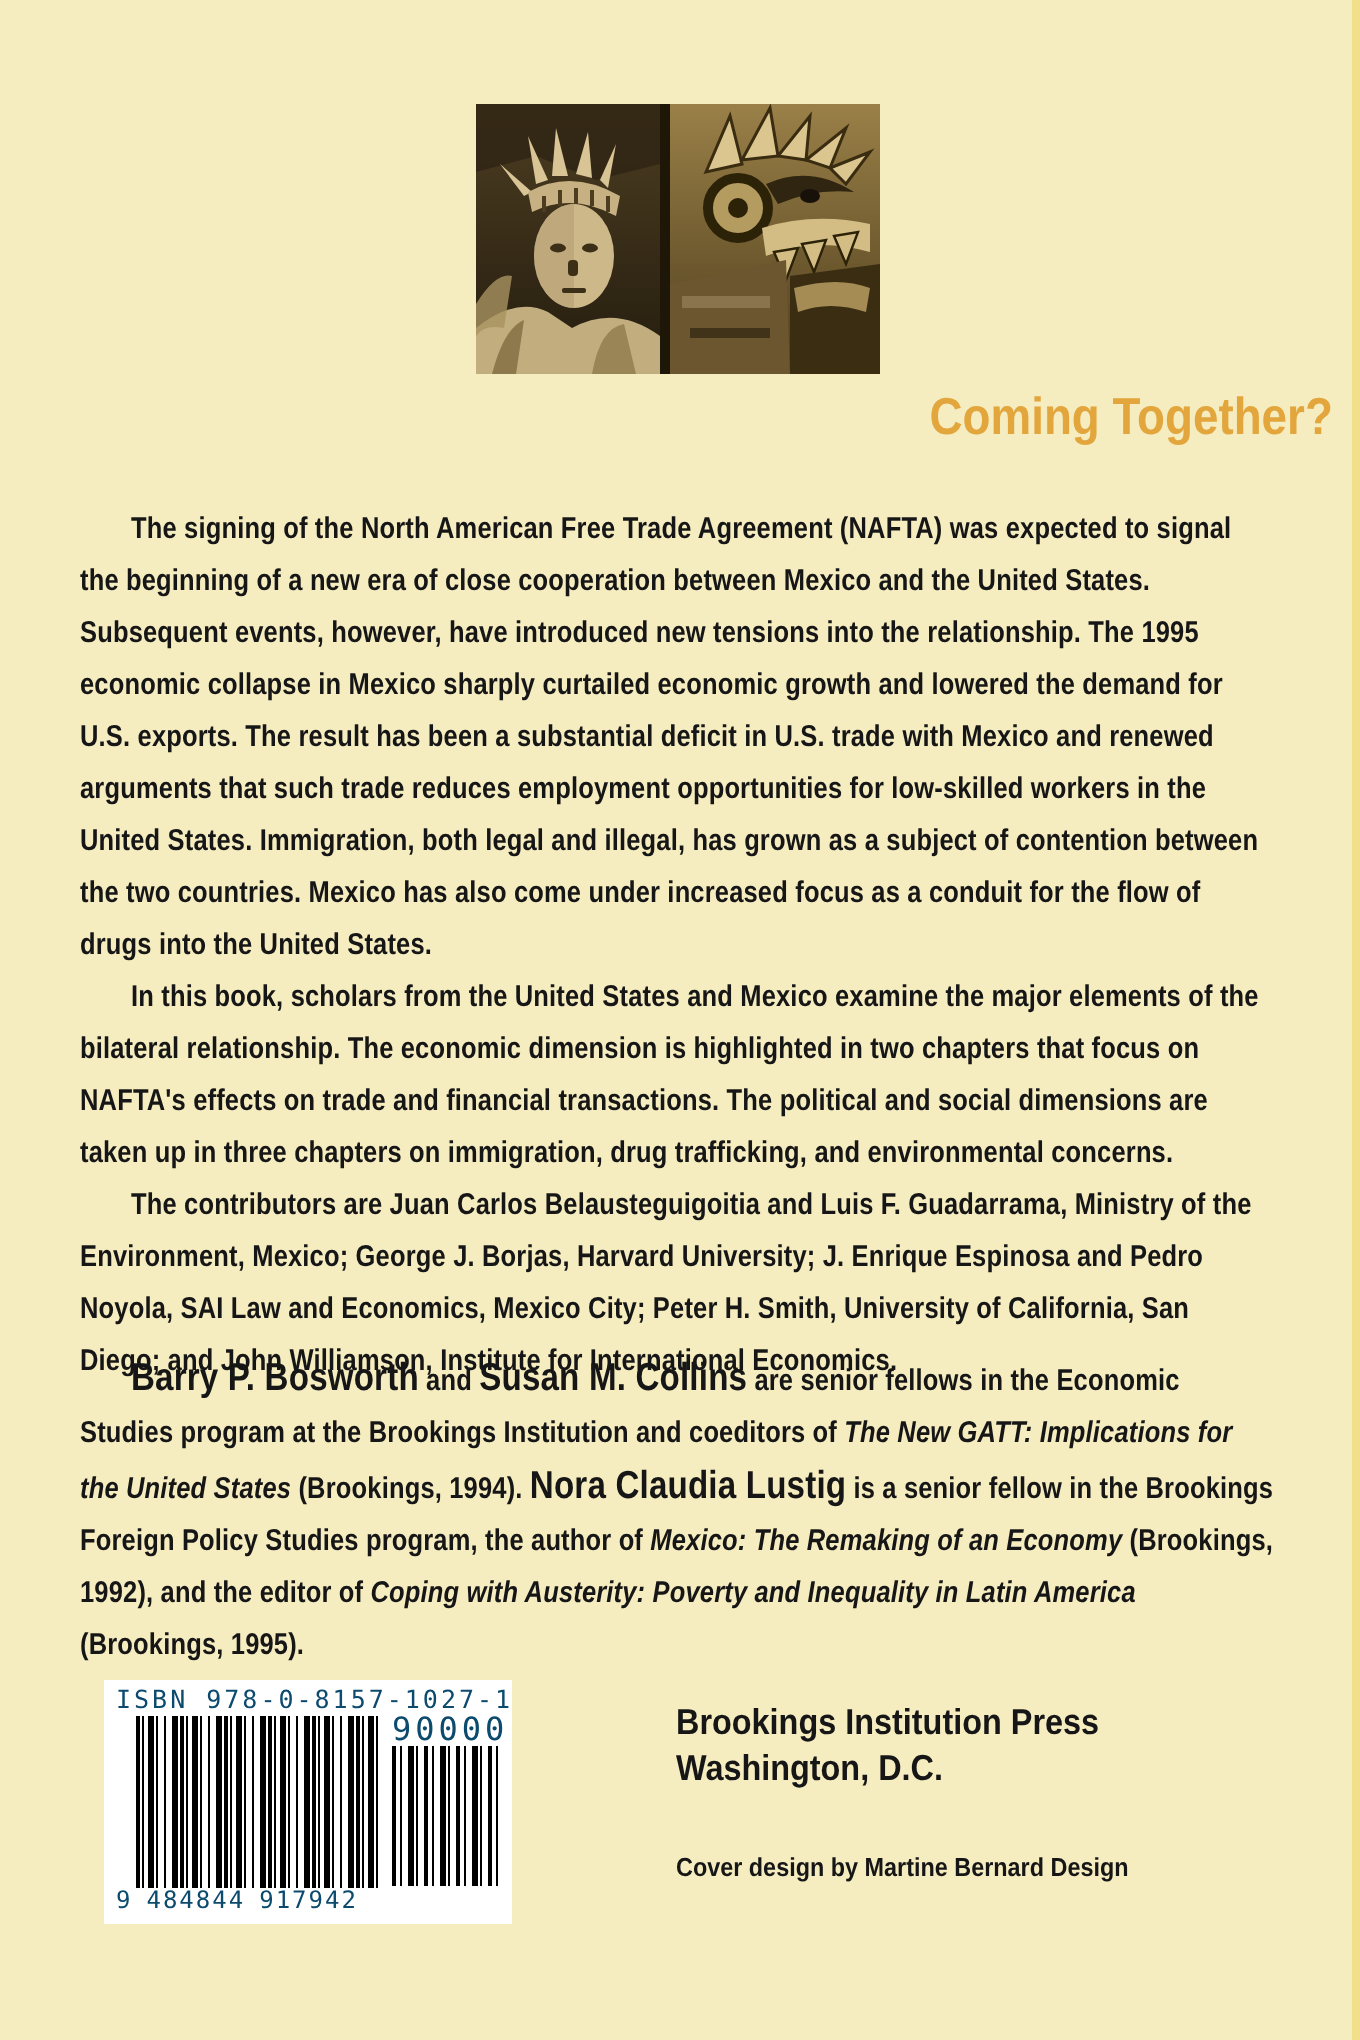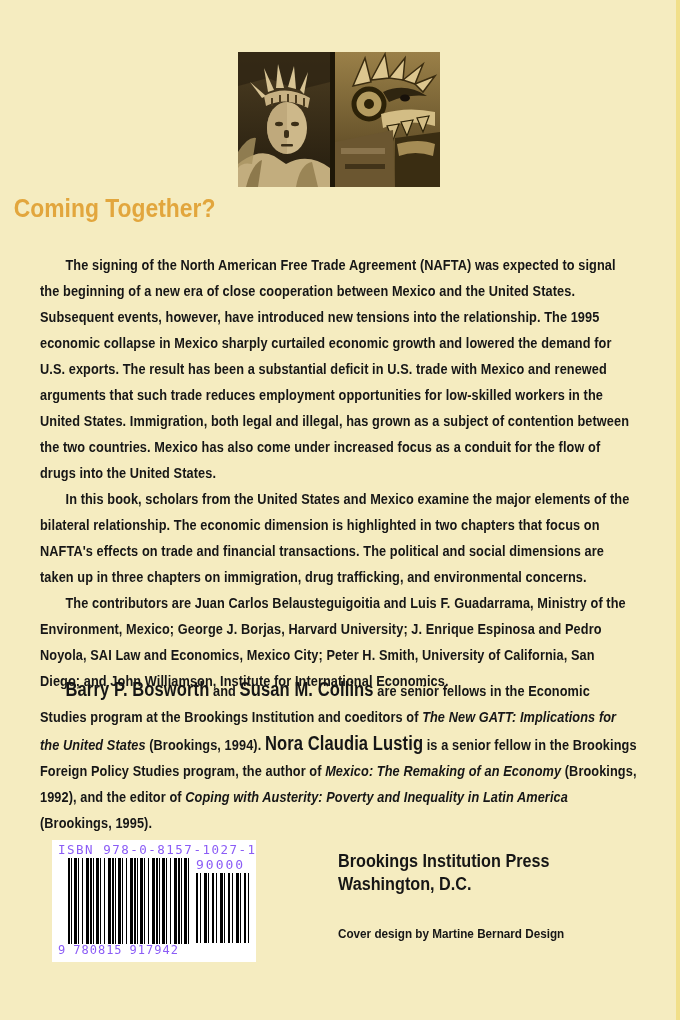--- a/index.html
+++ b/index.html
@@ -26,21 +26,21 @@
     background: #1e1708;
   }
   .photo-left  { width: 92px;  height: 135px; }
   .photo-divider { width: 5px; height: 135px; background: #1e1708; }
   .photo-right { width: 105px; height: 135px; }
   .photo svg { display: block; }
 
   
   .title-row {
     position: absolute; left: 0; top: 193px; width: 680px;
-    display: flex; justify-content: flex-start;
+    display: flex; justify-content: flex-end;
   }
   .title {
     font-size: 26px; font-weight: 700; letter-spacing: 0px;
     color: var(--title, #e2a63d);
     transform: scaleX(0.88); transform-origin: center;
     white-space: nowrap;
   }
 
   
   .bodytext {
@@ -66,21 +66,21 @@
   }
   .run-name   { font-size: 19.5px; }
   .run-italic { font-style: italic; }
 
   
   .barcode-box {
     position: absolute; left: 52px; top: 840px; width: 204px; height: 122px;
     background: #ffffff;
     padding: 3px 6px 2px 6px;
     font-family: "DejaVu Sans Mono", monospace;
-    color: #8b5cf6;
+    color: #0c4a6e;
   }
   .isbn-line {
     font-size: 12.5px; letter-spacing: 1.5px; white-space: nowrap;
     text-align: center; line-height: 14px;
   }
   .barcode-row { display: flex; margin-top: 1px; }
   .main-col { width: 138px; position: relative; }
   .main-bars {
     margin-left: 10px; width: 124px; height: 86px;
     background-image:
@@ -89,21 +89,21 @@
         #000 6px 9px, #fff 9px 10px, #000 10px 11px, #fff 11px 14px,
         #000 14px 15px, #fff 15px 18px, #000 18px 21px, #fff 21px 22px);
   }
   .main-digits {
     display: flex; align-items: flex-end; gap: 7px;
     font-size: 12px; line-height: 13px; letter-spacing: 1px;
     background: #fff; white-space: nowrap;
   }
   .supp-col { width: 54px; margin-left: 3px; }
   .supp-code {
-    font-size: 13px; letter-spacing: 2px; text-align: left;
+    font-size: 16px; letter-spacing: 2px; text-align: left;
     line-height: 14px;
   }
   .supp-bars {
     margin-top: 1px; width: 54px; height: 70px;
     background-image:
       repeating-linear-gradient(90deg,
         #000 0 2px, #fff 2px 4px, #000 4px 5px, #fff 5px 8px,
         #000 8px 11px, #fff 11px 12px, #000 12px 13px, #fff 13px 16px);
   }
 
@@ -223,21 +223,21 @@
 
   <p class="bio"><span class="run-name">Barry P. Bosworth</span><span class="run-normal"> and </span><span class="run-name">Susan M. Collins</span><span class="run-normal"> are senior fellows in the Economic Studies program at the Brookings Institution and coeditors of </span><span class="run-italic">The New GATT: Implications for the United States</span><span class="run-normal"> (Brookings, 1994). </span><span class="run-name">Nora Claudia Lustig</span><span class="run-normal"> is a senior fellow in the Brookings Foreign Policy Studies program, the author of </span><span class="run-italic">Mexico: The Remaking of an Economy</span><span class="run-normal"> (Brookings, 1992), and the editor of </span><span class="run-italic">Coping with Austerity: Poverty and Inequality in Latin America</span><span class="run-normal"> (Brookings, 1995).</span></p>
 
   <div class="barcode-box">
     <div class="isbn-line">ISBN 978-0-8157-1027-1</div>
     <div class="barcode-row">
       <div class="main-col">
         <div class="main-bars"></div>
         <div class="main-digits">
           <span>9</span>
-          <span>780815</span>
+          <span>484844</span>
           <span>917942</span>
         </div>
       </div>
       <div class="supp-col">
         <div class="supp-code">90000</div>
         <div class="supp-bars"></div>
       </div>
     </div>
   </div>
 

